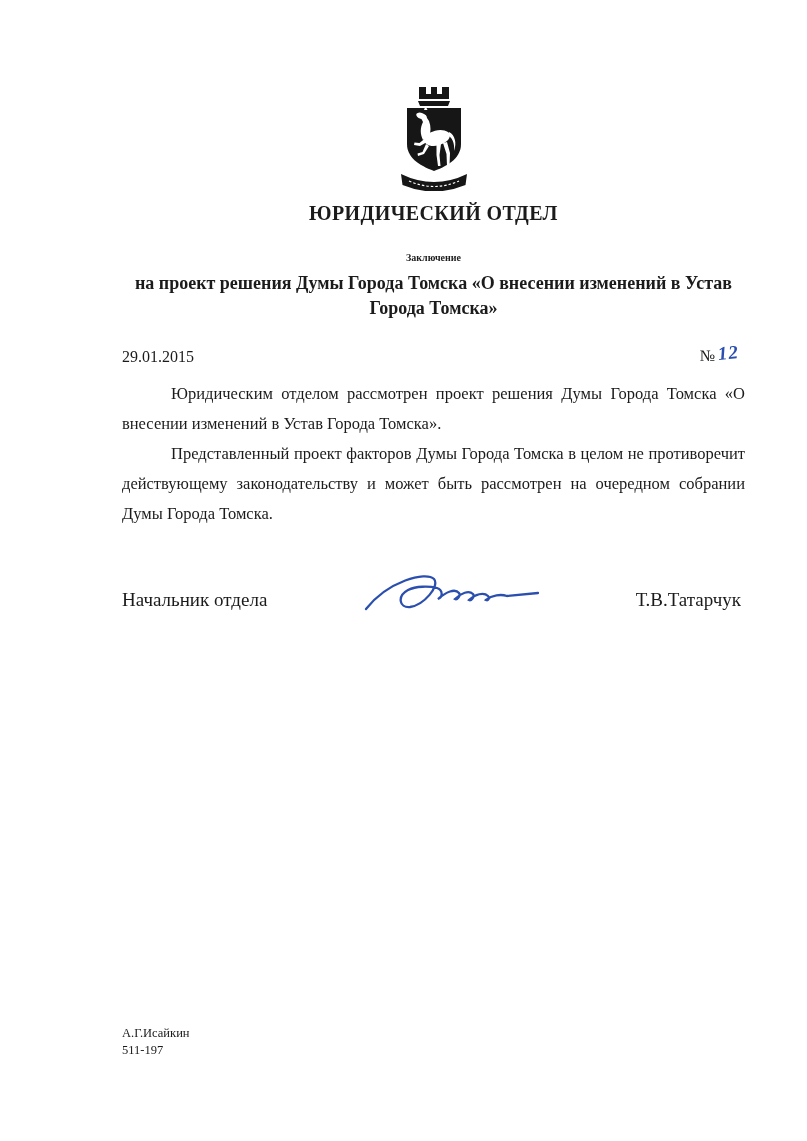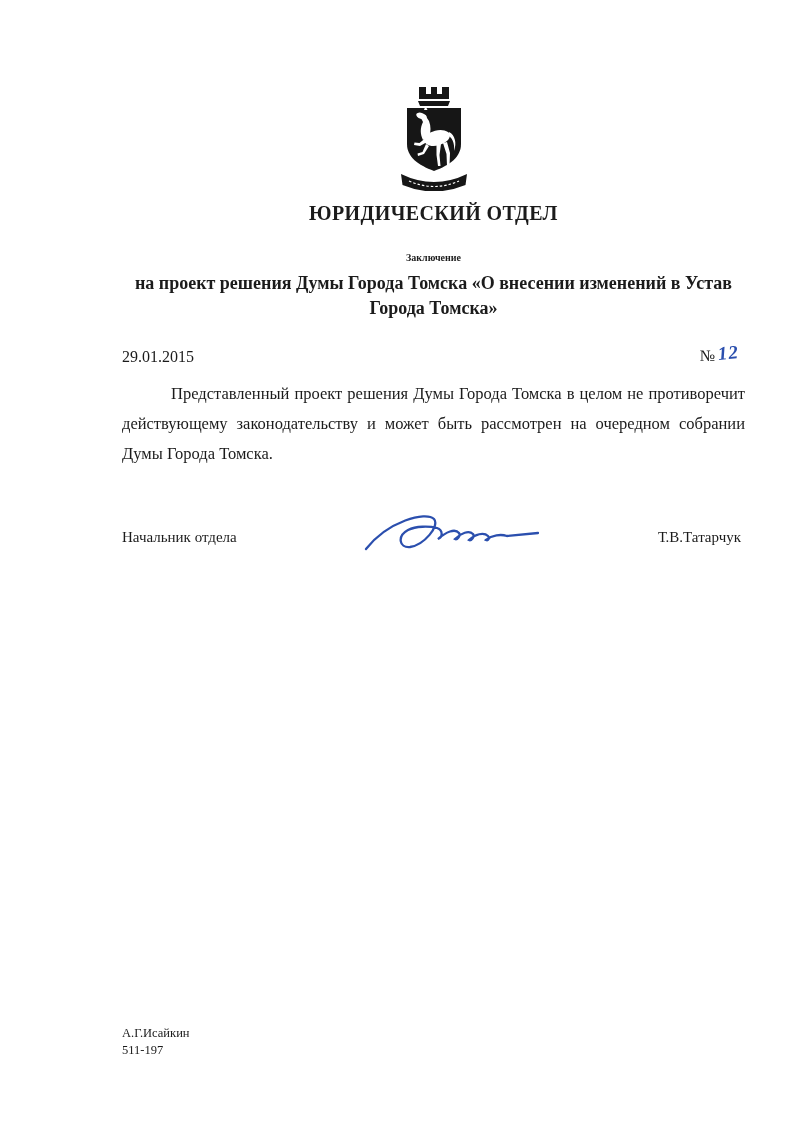--- a/index.html
+++ b/index.html
@@ -40,21 +40,21 @@
     margin-top: 23px; font-size: 16px;
   }
   .num { margin-right: 6px; }
   .hand {
     color: #2b4fae; font-style: italic; font-weight: bold; font-size: 19px;
     display: inline-block; transform: rotate(-6deg) translateY(-2px);
     margin-left: 3px; letter-spacing: 1px;
   }
   .body { margin-top: 13px; font-size: 16.5px; line-height: 1.82; text-align: justify; }
   .body p { text-indent: 49px; }
-  .sig-row { position: relative; margin-top: 50px; font-size: 15px; height: 44px; text-decoration: underline; }
+  .sig-row { position: relative; margin-top: 50px; font-size: 19px; height: 44px; text-decoration: underline; }
   .sig-pos { position: absolute; left: 0; top: 10px; }
   .sig-name { position: absolute; right: 4px; top: 10px; }
   .sig-scribble { position: absolute; left: 236px; top: -14px; }
   .footer {
     position: absolute; left: 122px; bottom: 82px;
     font-size: 12.5px; line-height: 1.35;
   }
 </style>
 </head>
 <body>
@@ -96,21 +96,22 @@
     <div class="subject">на проект решения Думы Города Томска «О внесении изменений в Устав Города Томска»</div>
 
     <div class="meta">
       <span>29.01.2015</span>
       <span class="num">
         <span>№</span><span class="hand">12</span>
       </span>
     </div>
 
     <div class="body">
-      <p>Представленный проект решения Думы Города Томска в целом не противоречит действующему законодательству и может быть рассмотрен на очередном собрании Думы Города Томска.</p>
+      <p>Юридическим отделом рассмотрен проект решения Думы Города Томска «О внесении изменений в Устав Города Томска».</p>
+      <p>Представленный проект факторов Думы Города Томска в целом не противоречит действующему законодательству и может быть рассмотрен на очередном собрании Думы Города Томска.</p>
     </div>
 
     <div class="sig-row">
       <span class="sig-pos">Начальник отдела</span>
       <span class="sig-scribble">
         <svg width="190" height="56" viewBox="0 0 190 56">
           <path d="M8 44 C30 16 68 6 76 14 C82 21 66 40 52 42 C41 43 39 31 50 25 C58 21 71 21 79 23 C85 25 85 32 80 34 C88 27 97 23 101 28 C103 31 99 35 97 34 C103 28 111 25 115 29 C117 32 113 36 111 35 C117 29 126 27 130 31 C132 33 130 36 128 35 C134 30 143 29 149 31 L180 28" stroke="#2b4fae" stroke-width="2.3" fill="none" stroke-linecap="round"></path>
         </svg>
       </span>
       <span class="sig-name">Т.В.Татарчук</span>

